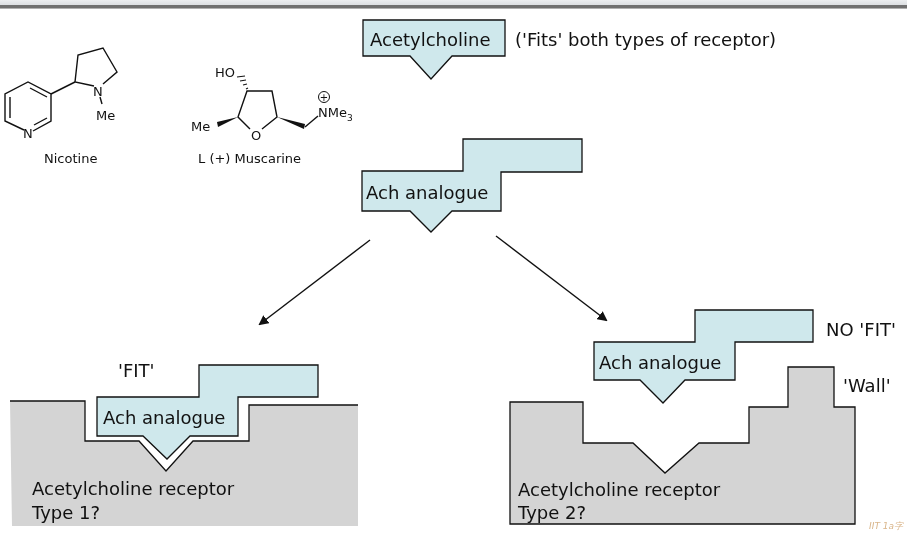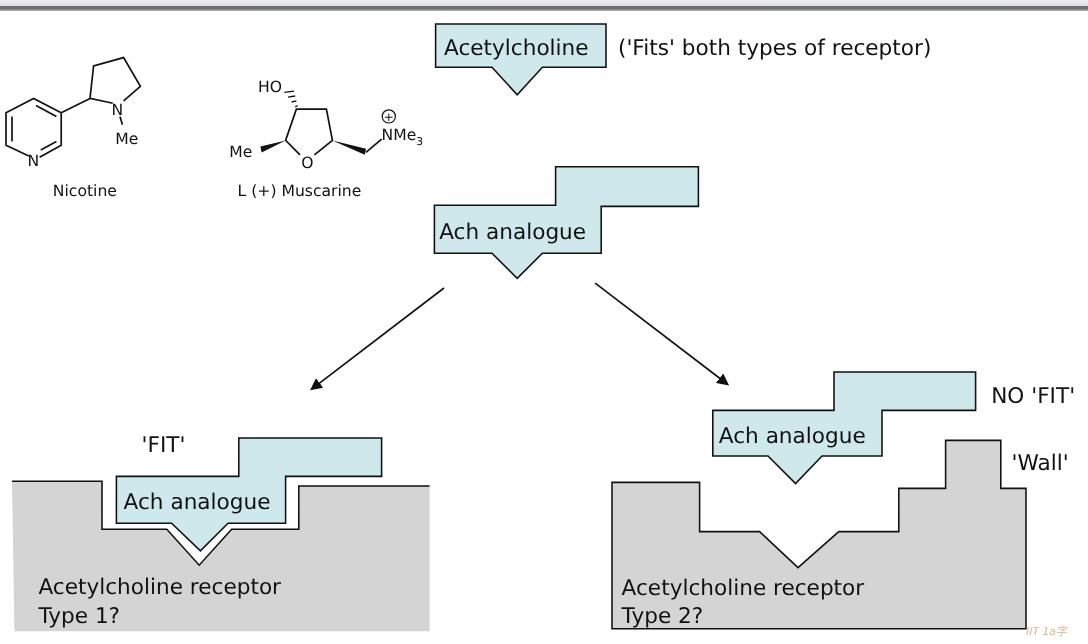--- a/index.html
+++ b/index.html
@@ -1,21 +1,21 @@
 <!DOCTYPE html>
 <html><head>
 <meta charset="utf-8">
 <style>
   html, body { margin:0; padding:0; background:#ffffff; }
   body { width:907px; height:537px; position:relative; overflow:hidden; font-family:"DejaVu Sans", sans-serif; }
   .topbar { position:absolute; left:0; top:0; width:907px; height:5px; background:linear-gradient(#eceef0,#dcdfe2); }
   .topline { position:absolute; left:0; top:5px; width:907px; height:3px; background:#707070; border-bottom:1px solid #b0b0b0; }
   svg { position:absolute; left:0; top:0; }
   .lbl { font-family:"DejaVu Sans", sans-serif; fill:#111; }
-  .wm { position:absolute; right:18px; bottom:4px; font-size:9px; color:#d9b58a; font-style:italic; font-family:"DejaVu Sans", sans-serif; }
+  .wm { position:absolute; right:4px; bottom:4px; font-size:9px; color:#d9b58a; font-style:italic; font-family:"DejaVu Sans", sans-serif; }
 </style>
 </head>
 <body>
 
 <div class="topbar"></div>
 <div class="topline"></div>
 
 <svg width="907" height="537" viewBox="0 0 907 537">
   <defs>
     <marker id="ah" markerWidth="10" markerHeight="10" refX="8" refY="5" orient="auto" markerUnits="userSpaceOnUse">

